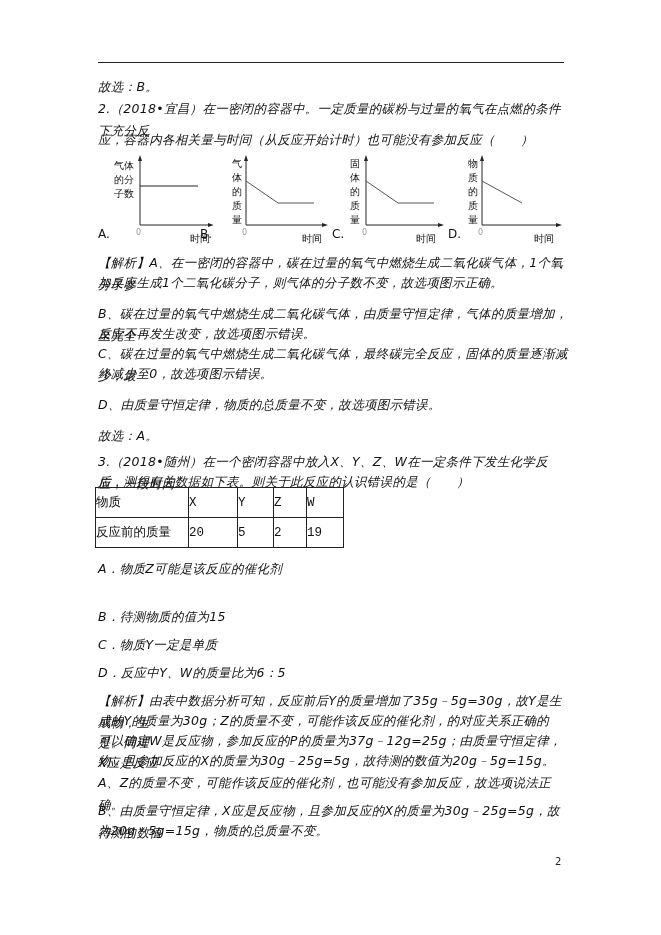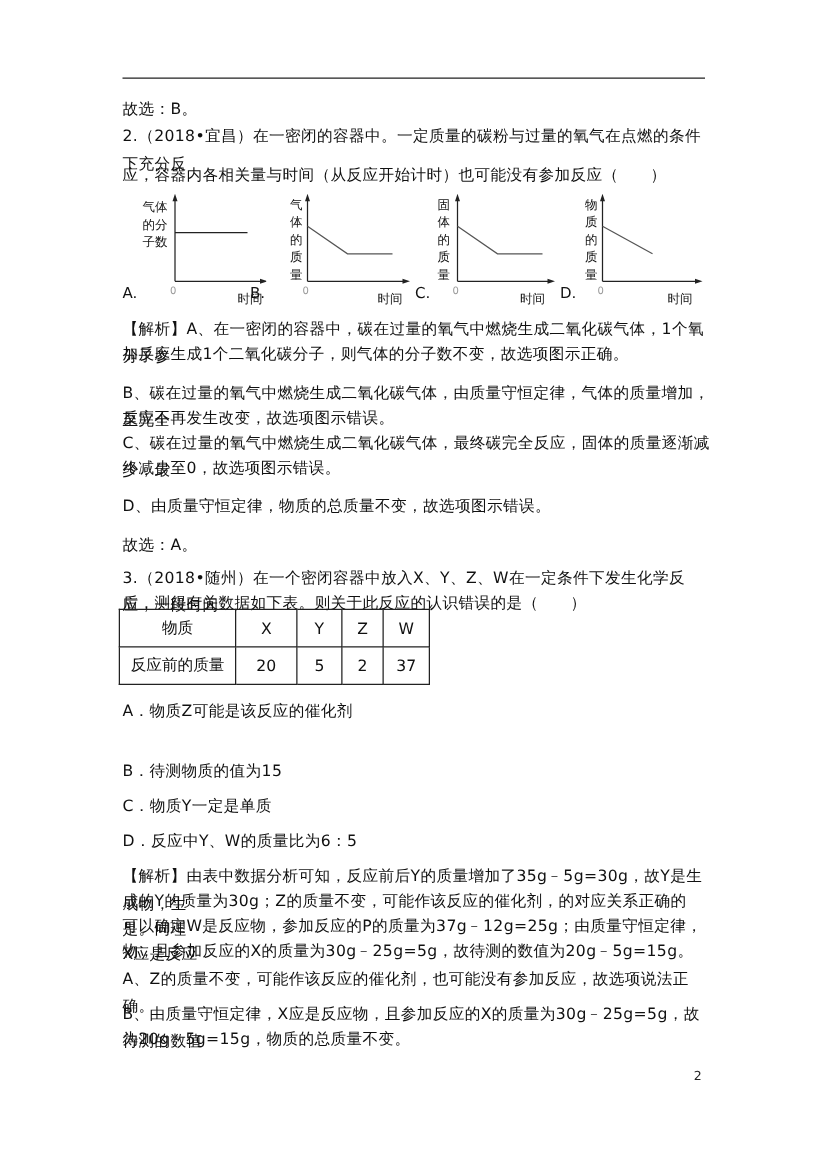--- a/index.html
+++ b/index.html
@@ -1,25 +1,25 @@
 <!DOCTYPE html>
 <html><head>
 <meta charset="utf-8">
 <style>
   html, body { margin:0; padding:0; background:#ffffff; }
   body { width:661px; height:935px; position:relative; overflow:hidden;
          font-family: "DejaVu Sans", sans-serif; color:#111; font-size:12.5px; }
   .rule { position:absolute; left:98px; top:62px; width:466px; height:1px; background:#222; }
-  .p { position:absolute; left:98px; width:470px; line-height:22px; margin:0; letter-spacing:0.3px; }
+  .p { position:absolute; left:98px; width:470px; line-height:22px; margin:0; letter-spacing:0.3px;font-style:italic; }
   .charts { position:absolute; left:98px; top:155px; width:470px; height:92px; }
   .chart { position:absolute; top:0; width:110px; height:90px; }
   .chart svg { position:absolute; left:0; top:0; }
   .opt-label { position:absolute; top:72px; font-size:12px; }
   table.data { position:absolute; left:95px; top:487px; border-collapse:collapse; font-size:12.5px; }
-  table.data td { border:1px solid #222; text-align:center; height:29px; padding:0; }
+  table.data td { border:1px solid #222; text-align:left; height:29px; padding:0;font-family:Liberation Mono, monospace; }
   .pageno { position:absolute; left:555px; top:856px; font-size:10px; color:#222; }
 </style>
 </head>
 <body>
 
 <div class="rule"></div>
 
 <p class="p" style="top:76px">故选：B。</p>
 
 <p class="p" style="top:98px">2.（2018•宜昌）在一密闭的容器中。一定质量的碳粉与过量的氧气在点燃的条件下充分反</p>
@@ -117,21 +117,21 @@
     <td style="width:48px">X</td>
     <td style="width:35px">Y</td>
     <td style="width:32px">Z</td>
     <td style="width:36px">W</td>
   </tr>
   <tr>
     <td>反应前的质量</td>
     <td>20</td>
     <td>5</td>
     <td>2</td>
-    <td>37</td>
+    <td>19</td>
   </tr>
 </tbody>
   </table>
 
 <p class="p" style="top:558px">A．物质Z可能是该反应的催化剂</p>
 <p class="p" style="top:606px">B．待测物质的值为15</p>
 <p class="p" style="top:634px">C．物质Y一定是单质</p>
 <p class="p" style="top:662px">D．反应中Y、W的质量比为6：5</p>
 
 <p class="p" style="top:690px">【解析】由表中数据分析可知，反应前后Y的质量增加了35g﹣5g=30g，故Y是生成物，生</p>

